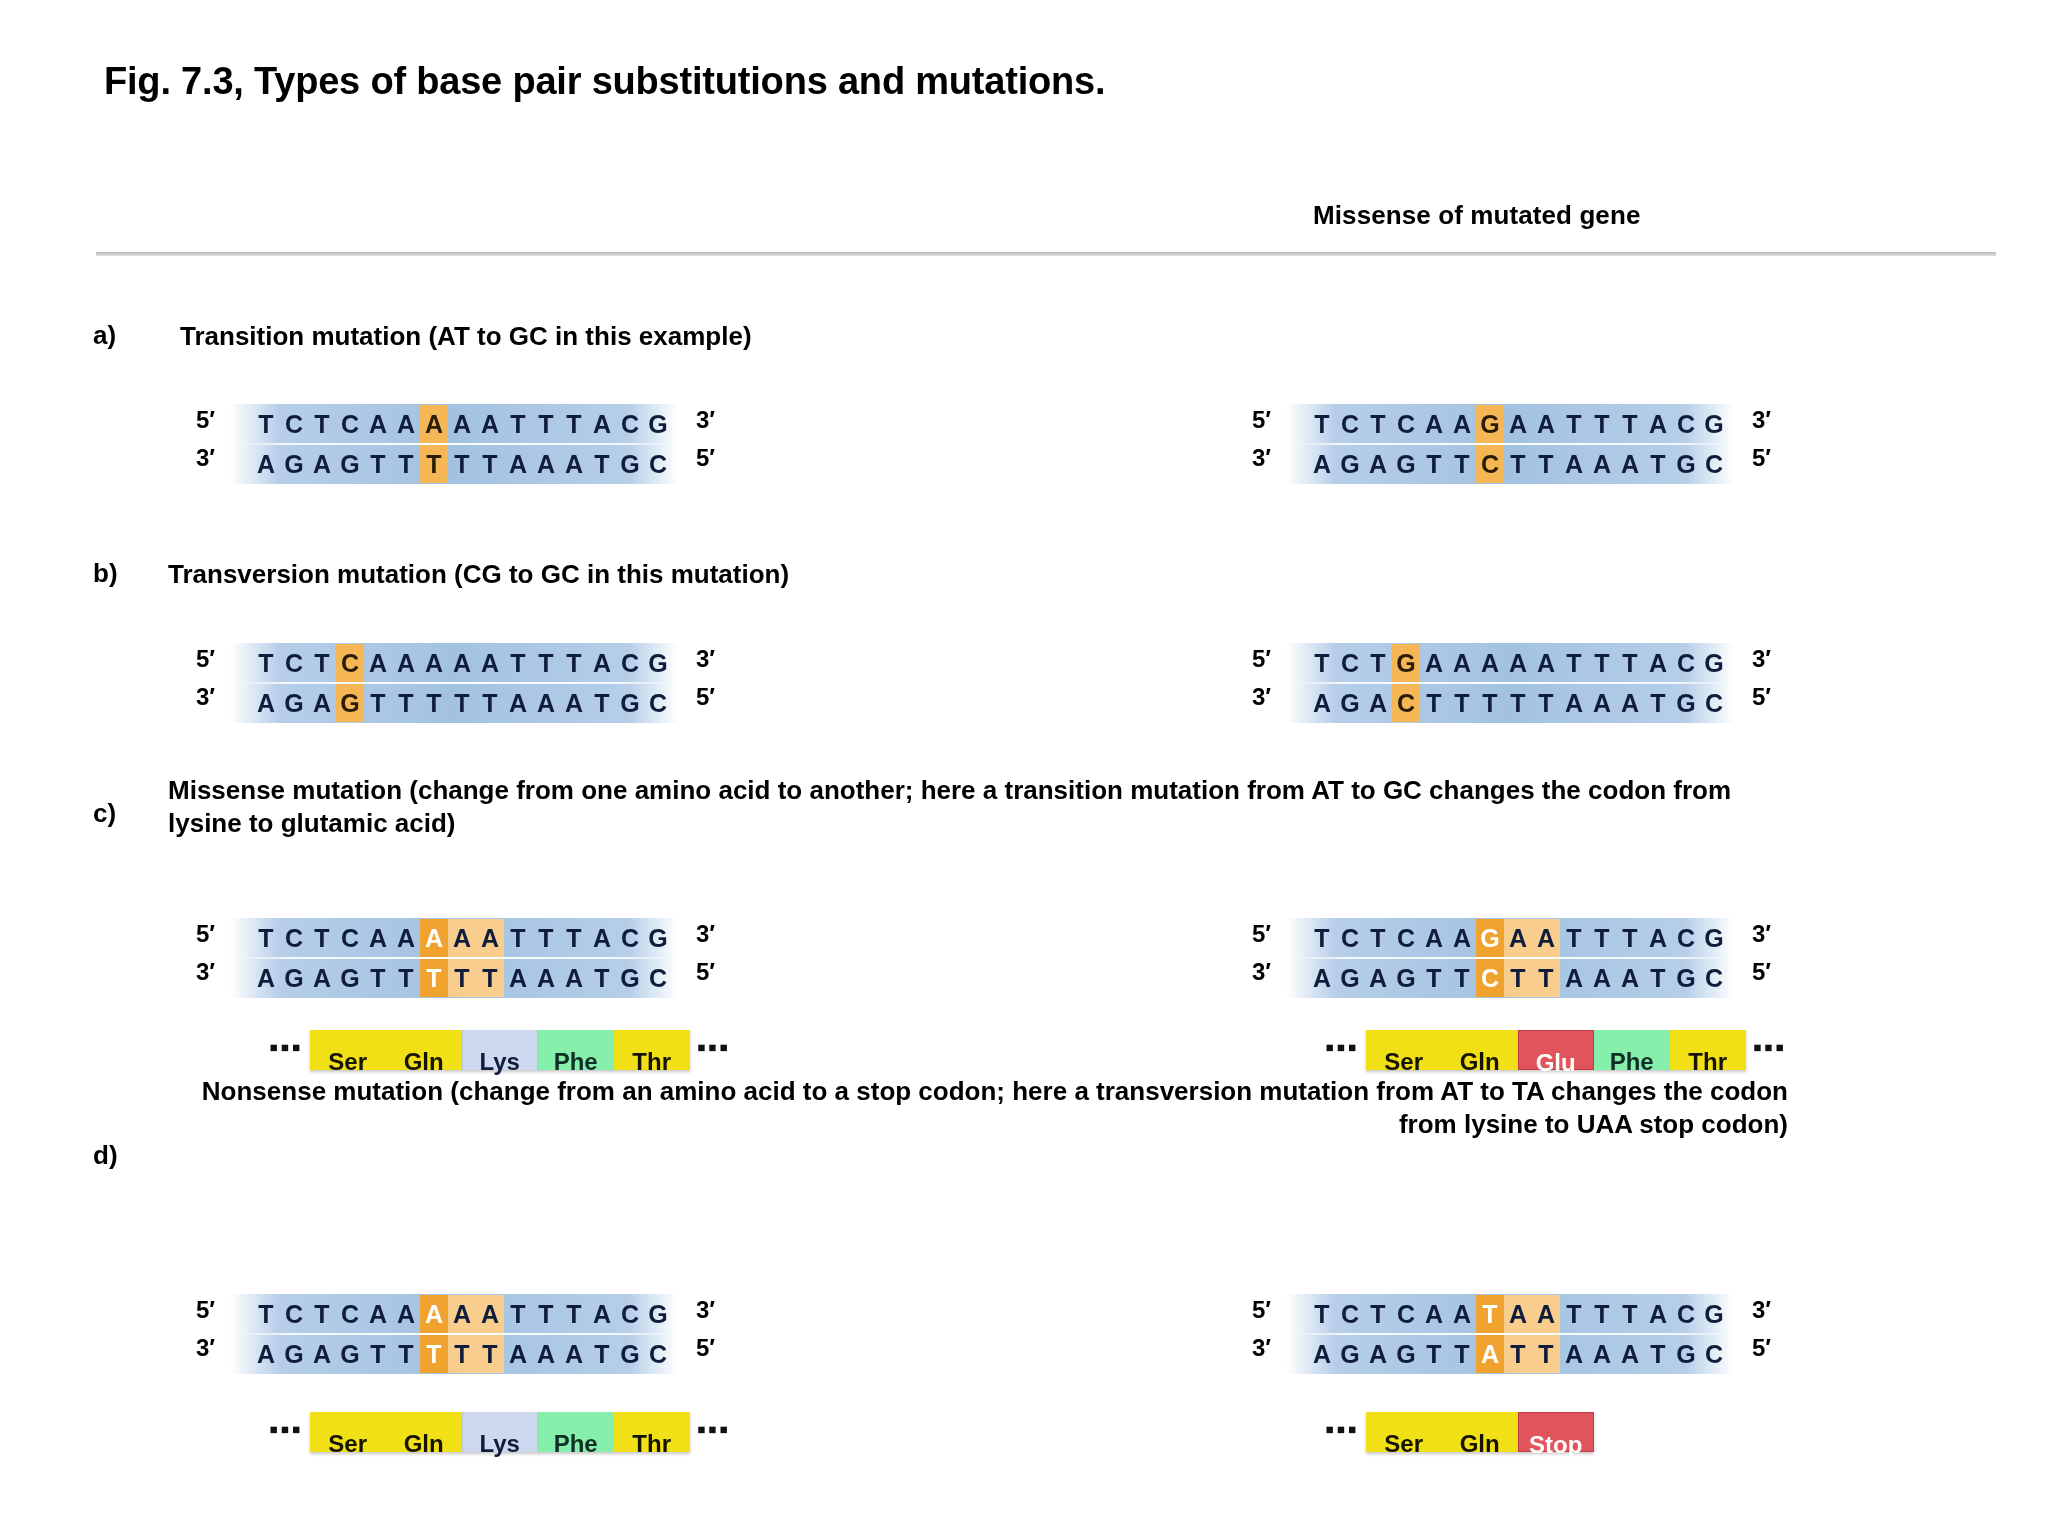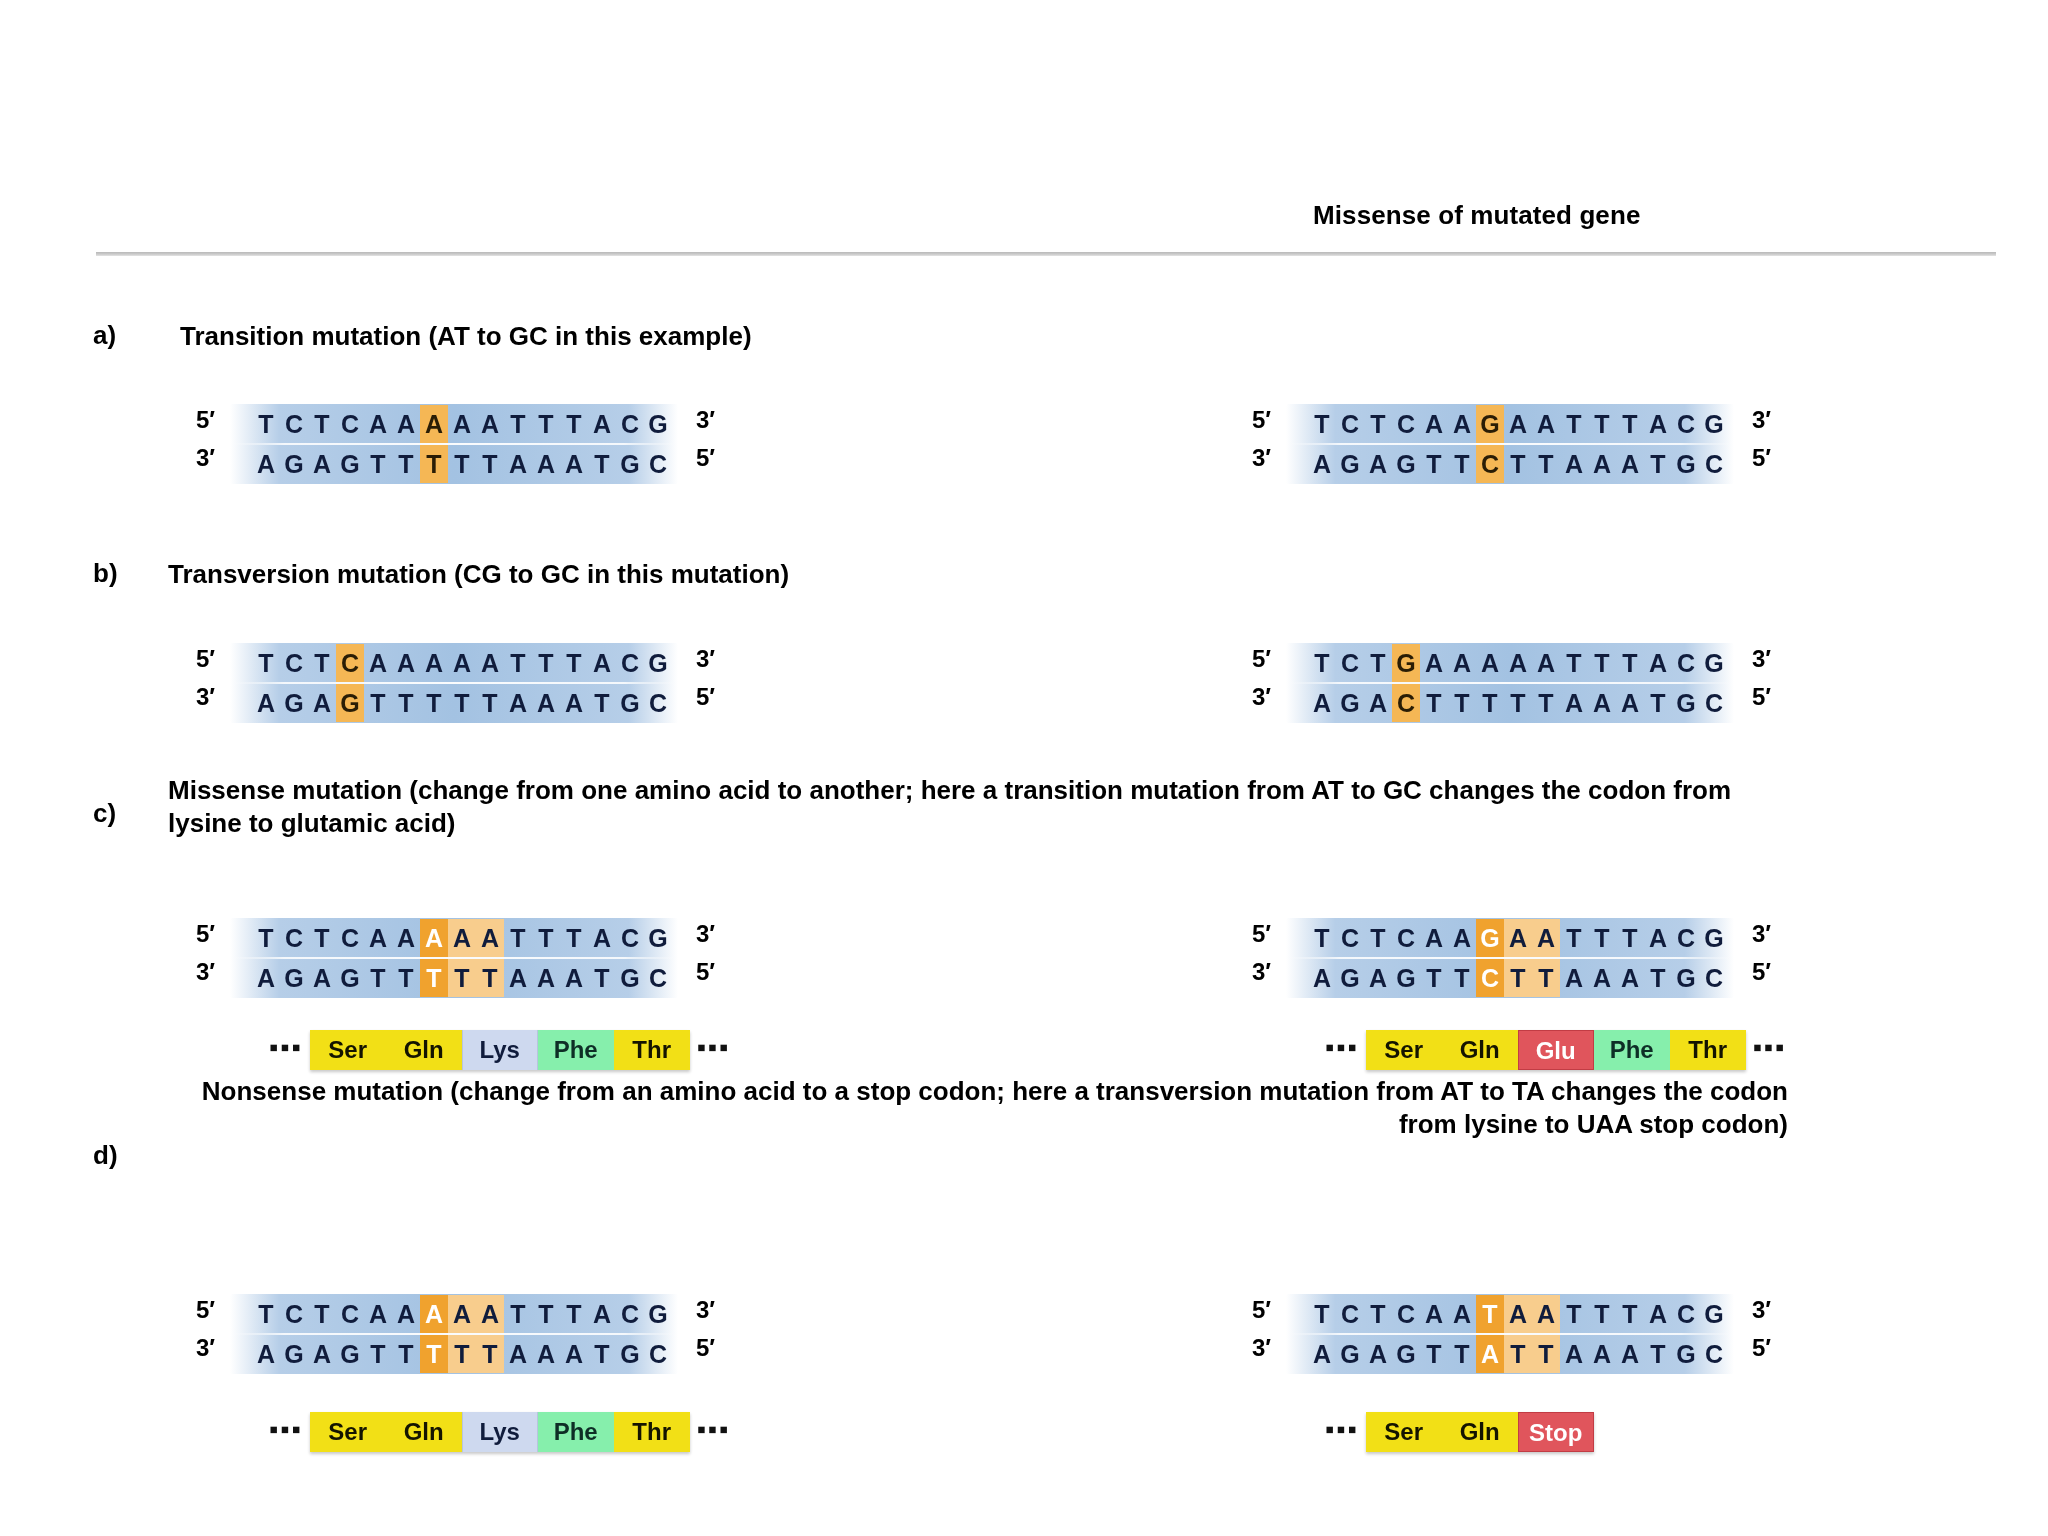--- a/index.html
+++ b/index.html
@@ -197,33 +197,34 @@
     box-shadow: 0 2px 3px rgba(0,0,0,0.22);
   }
   .aa {
     min-width: 76px;
     height: 40px;
     line-height: 40px;
     text-align: center;
     font-size: 24px;
     font-weight: bold;
     font-family: "Liberation Sans", sans-serif;
-    padding: 0 6px;
+    padding: 12px 6px;
     box-sizing: border-box;
   }
   .aa.yellow { background: #f2e016; color: #141400; }
   .aa.blue   { background: #ced9ef; color: #101c3c; border-left: 1px solid #b7c4de; border-right: 1px solid #b7c4de; }
   .aa.teal   { background: #86efac; color: #0e2e26; }
   .aa.red    { background: #e0555c; color: #ffffff; border: 1px solid #c23c44; }
 </style>
 </head>
 <body>
 
 <div class="page">
 
+  <div class="fig-title">Fig. 7.3, Types of base pair substitutions and mutations.</div>
 
   <div class="col-headers">
     <div class="col-head mutated">Missense of mutated gene</div>
   </div>
   <div class="header-rule"></div>
 
   <div id="panels-root">
       <div class="panel" style="top: 0px;">
         <div class="panel-label" style="top: 320px;">a)</div>
         <div class="panel-desc" style="top: 320px; margin-left: 12px;">Transition mutation (AT to GC in this example)</div>

